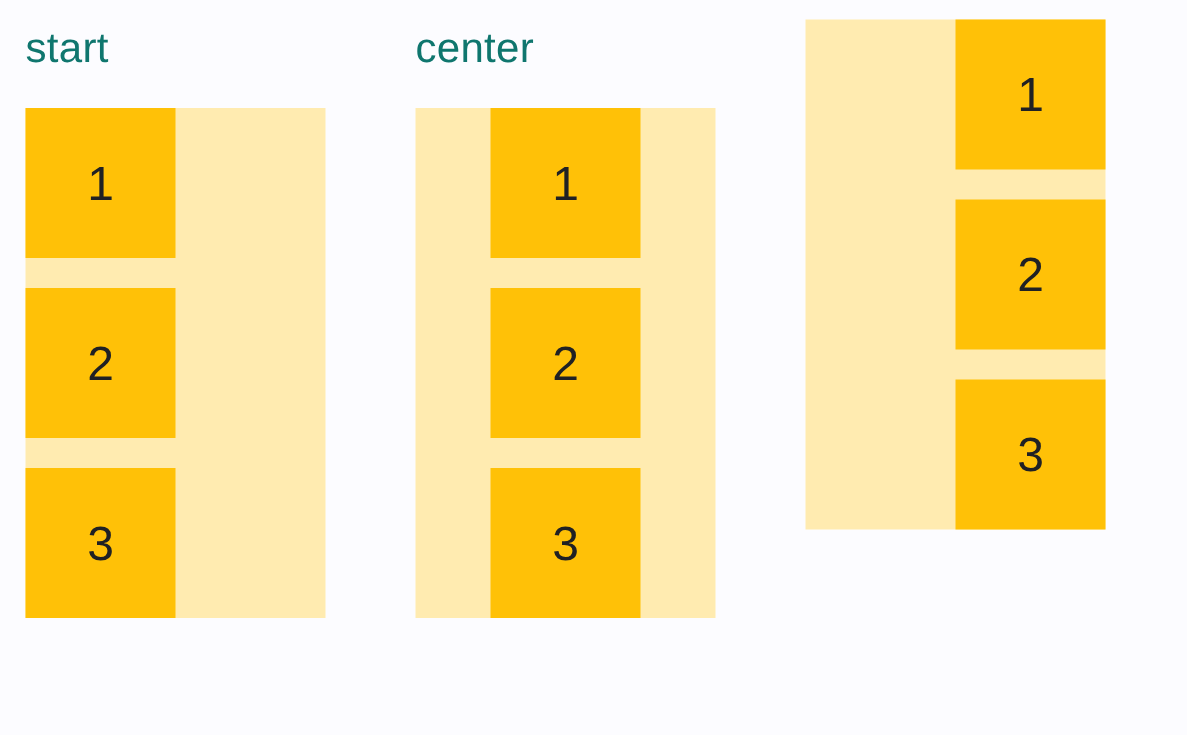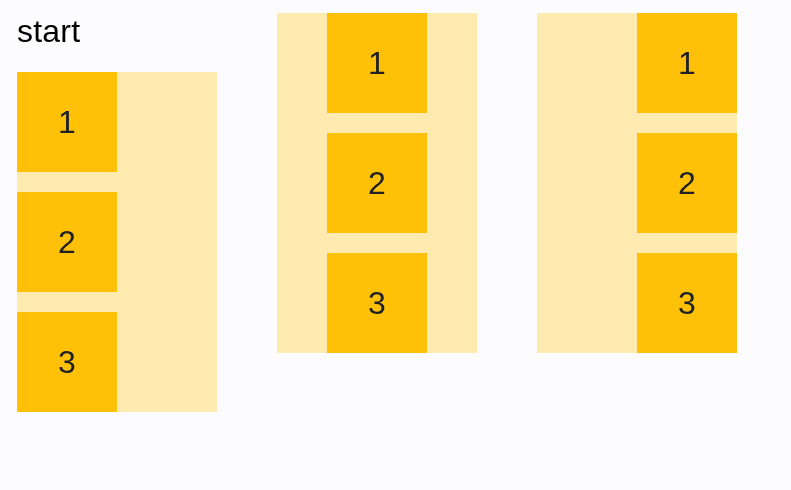--- a/index.html
+++ b/index.html
@@ -22,24 +22,24 @@
   .examples-row {
     display: flex;
     gap: 60px;
     padding: 13px 0 0 17px;
   }
   .example {
     width: 200px;
     flex: 0 0 200px;
   }
   .example-label {
-    font-size: 32px;
+    font-size: 28px;
     line-height: 37px;
     font-weight: 400;
-    color: #000000;
+    color: #0f766e;
     margin: 0 0 22px 0;
     letter-spacing: 0.2px;
   }
   .flex-container {
     width: 200px;
     height: 340px;
     background: #FFEBB0;
     display: flex;
     flex-direction: column;
     gap: 20px;
@@ -68,20 +68,21 @@
     <div class="example">
       <div class="example-label">start</div>
       <div class="flex-container" data-align="start">
         <div class="flex-item">1</div>
         <div class="flex-item">2</div>
         <div class="flex-item">3</div>
       </div>
     </div>
 
     <div class="example">
+      <div class="example-label">center</div>
       <div class="flex-container" data-align="center">
         <div class="flex-item">1</div>
         <div class="flex-item">2</div>
         <div class="flex-item">3</div>
       </div>
     </div>
 
     <div class="example">
       <div class="flex-container" data-align="end">
         <div class="flex-item">1</div>

